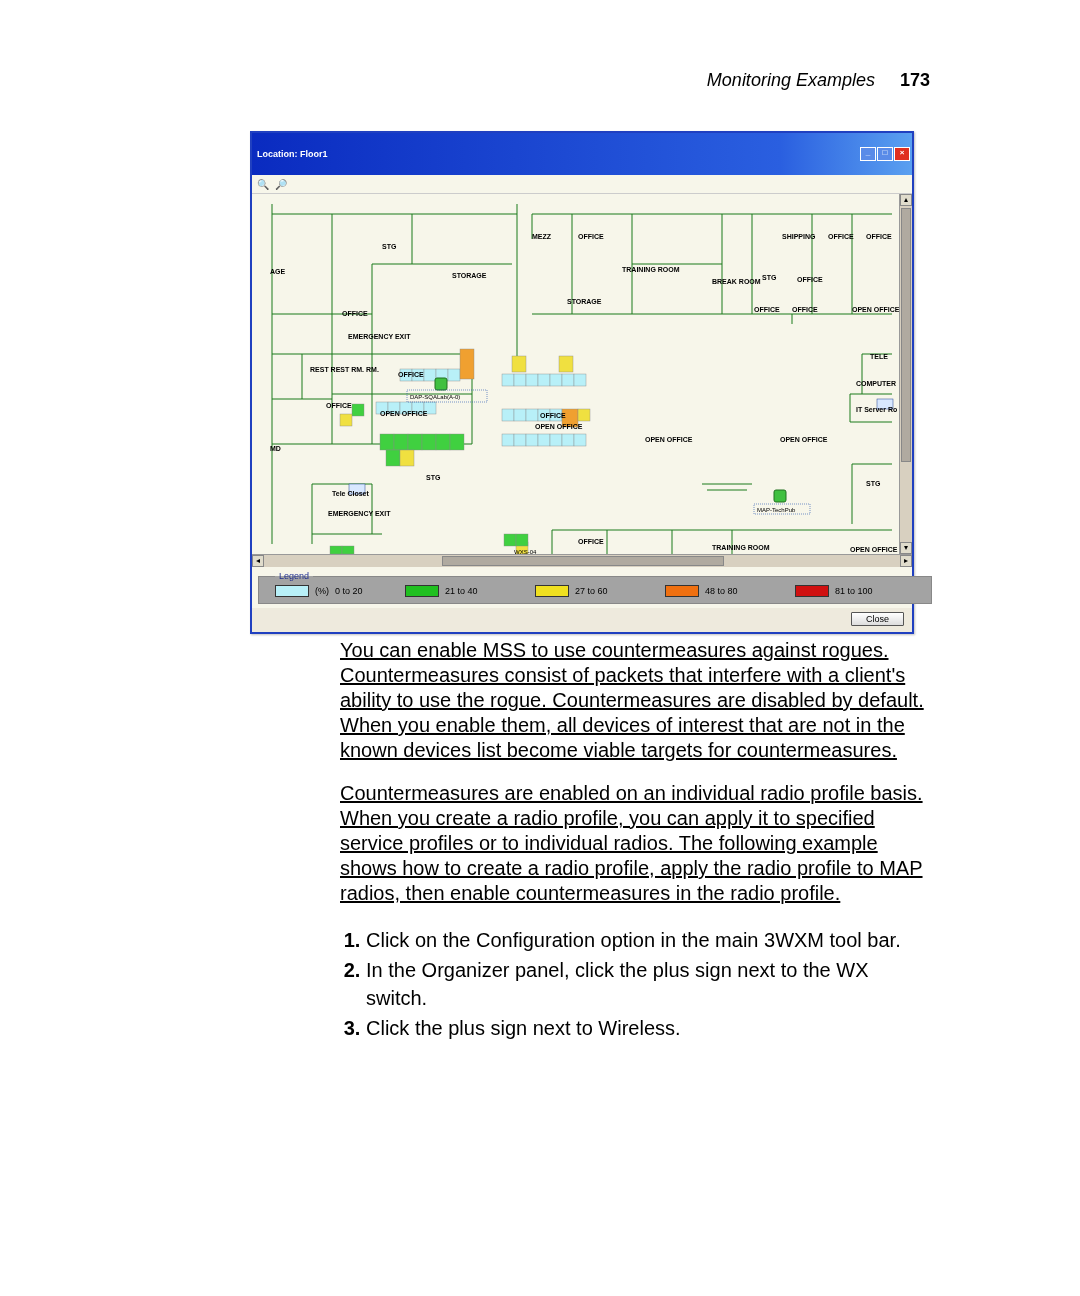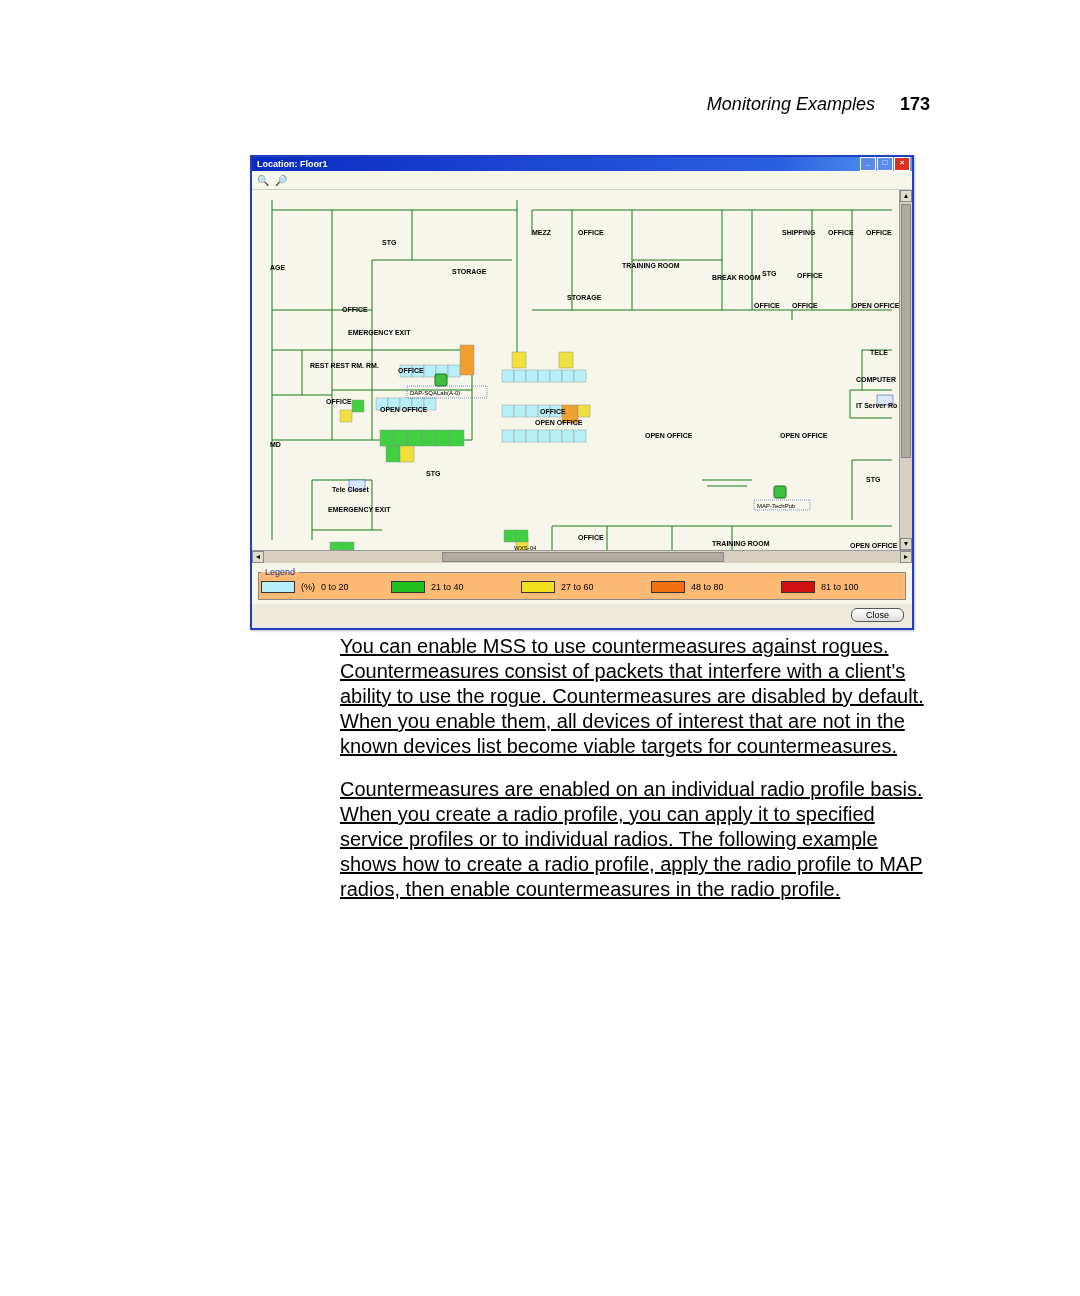--- a/index.html
+++ b/index.html
@@ -16,42 +16,41 @@
     position: absolute;
     inset: 0;
     padding: 70px 150px 60px 150px;
     box-sizing: border-box;
   }
   .runhead {
     text-align: right;
     font-style: italic;
     font-size: 18px;
     margin-bottom: 40px;
-    margin-top: 24px;
   }
   .runhead .pnum { font-style: normal; font-weight: bold; margin-left: 20px; }
 
   
   .window {
     width: 660px;
     margin-left: 100px;
     border: 2px solid #2040c0;
     background: #f7f6ea;
     font-size: 9px;
     box-shadow: 1px 1px 2px rgba(0,0,0,.25);
   }
   .titlebar {
-    height: 14px;
+    height: 26px;
     background: linear-gradient(to right, #0a2bc0 0%, #2a5fe0 80%, #5aa0f0 100%);
     display: flex;
     align-items: center;
     color: #fff;
     font-size: 9px;
     font-weight: bold;
-    padding: 0 2px;
+    padding: 8px 2px;
   }
   .titlebar .title { flex: 1; padding-left: 3px; }
   .winbtn {
     width: 14px; height: 12px;
     margin-left: 1px;
     border: 1px solid #fff;
     font-size: 8px;
     text-align: center;
     line-height: 10px;
     background:#5a8be8;
@@ -88,35 +87,35 @@
   .scroll-h .arrow{position:absolute;top:0;width:12px;height:100%;border:1px solid #888;background:#e0dccc;box-sizing:border-box;text-align:center;font-size:8px;line-height:10px;}
   .scroll-h .arrow.left{left:0;} .scroll-h .arrow.right{right:0;}
   .scroll-v{position:absolute;top:0;right:0;width:12px;bottom:0;background:#d8d0c0;border-left:1px solid #999;}
   .scroll-v .thumb{position:absolute;top:14px;left:1px;right:1px;height:70%;background:#b0aaa0;border:1px solid #888;}
   .scroll-v .arrow{position:absolute;left:0;width:100%;height:12px;border:1px solid #888;background:#e0dccc;box-sizing:border-box;text-align:center;font-size:8px;line-height:10px;}
   .scroll-v .arrow.up{top:0;} .scroll-v .arrow.down{bottom:0;}
 
   fieldset.legend {
     margin:4px 6px;
     border:1px solid #888;
-    background:#fdba74;
+    background:#a3a3a3;
     font-size:9px;
-    padding:4px 2px 6px;
+    padding:4px 16px 6px;
   }
   fieldset.legend legend{ color:#203090; font-size:9px; padding:0 4px; }
   .legend-row{ display:flex; align-items:center; gap:10px; }
   .swatch{ display:flex; align-items:center; gap:6px; width:120px; }
   .swatch .box{ width:32px; height:10px; border:1px solid #333; }
   .swatch.s0 .box{background:#b8f0f8;}
   .swatch.s1 .box{background:#20c020;}
   .swatch.s2 .box{background:#f0e020;}
   .swatch.s3 .box{background:#f07010;}
   .swatch.s4 .box{background:#d01010;}
   .closebar{ text-align:right; padding:4px 8px 6px; background:#eeeadd;}
-  .closebtn{ font-size:9px; padding:1px 14px; border:1px solid #555; border-radius:6px; background:linear-gradient(#fff,#ddd);}
+  .closebtn{ font-size:9px; padding:1px 14px; border:1px solid #555; border-radius:1px; background:linear-gradient(#fff,#ddd);}
 
   
   .content{ margin-left:190px; }
   h3.sect{ font-size:20px; font-weight:bold; margin:24px 0 4px 0; }
   p.body{ font-size:20px; line-height:1.25; margin:4px 0 18px 0;text-decoration:underline; }
   ol.steps{ font-size:20px; line-height:1.4; padding-left:26px; }
   ol.steps li{ margin:2px 0; }
   ol.steps li::marker{ font-weight:bold; }
 </style>
 </head>
@@ -354,15 +353,20 @@
 
     <div class="closebar">
       <button class="closebtn">Close</button>
     </div>
   </div>
 
   <div class="content">
     <p class="body">You can enable MSS to use countermeasures against rogues. Countermeasures consist of packets that interfere with a client's ability to use the rogue. Countermeasures are disabled by default. When you enable them, all devices of interest that are not in the known devices list become viable targets for countermeasures.</p>
     <p class="body">Countermeasures are enabled on an individual radio profile basis. When you create a radio profile, you can apply it to specified service profiles or to individual radios. The following example shows how to create a radio profile, apply the radio profile to MAP radios, then enable countermeasures in the radio profile.</p>
 
+    <ol class="steps">
+      <li>Click on the Configuration option in the main 3WXM tool bar.</li>
+      <li>In the Organizer panel, click the plus sign next to the WX switch.</li>
+      <li>Click the plus sign next to Wireless.</li>
+    </ol>
   </div>
 
 </div>
 
 </body></html>

